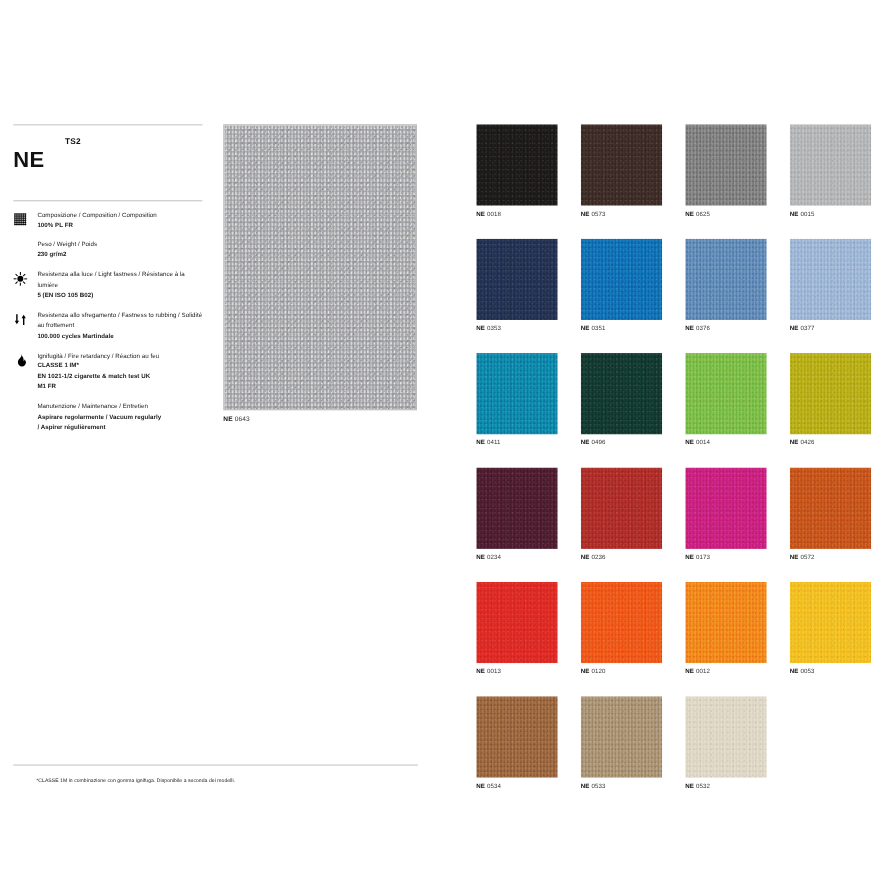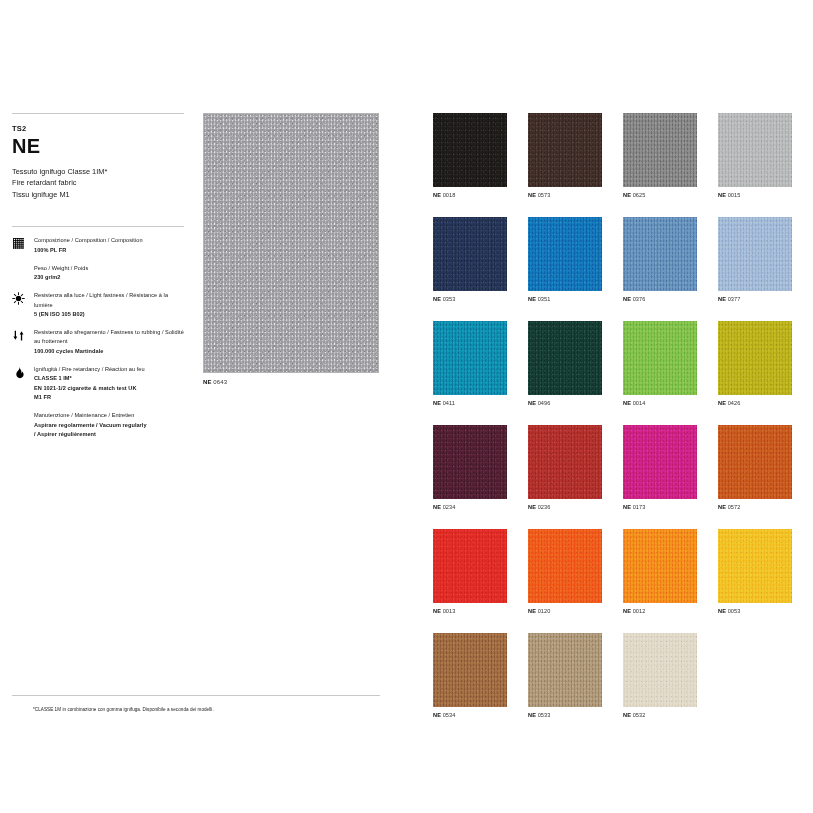--- a/index.html
+++ b/index.html
@@ -32,20 +32,21 @@
     height: 1px;
     background: #c8c8c8;
     width: 172px;
   }
   .code-ts {
     font-size: 7.5px;
     font-weight: bold;
     letter-spacing: .2px;
     margin-top: 11px;
     line-height: 1;
+    margin-left: 47px;
   }
   .code-ne {
     font-size: 20px;
     font-weight: bold;
     letter-spacing: .3px;
     line-height: 1.05;
     margin-top: 3px;
   }
   .subtitles {
     margin-top: 9px;
@@ -199,25 +200,20 @@
 </style>
 </head>
 <body>
 
 <div class="page">
 
   <div class="info-col">
     <div class="rule"></div>
     <div class="code-ts">TS2</div>
     <div class="code-ne">NE</div>
-    <div class="subtitles">
-      <div>Tessuto ignifugo Classe 1IM*</div>
-      <div>Fire retardant fabric</div>
-      <div>Tissu ignifuge M1</div>
-    </div>
     <div class="spec-rule"></div>
     <div class="spec-list" id="spec-list">
         <div class="spec-row">
           <span class="spec-icon">
             <svg width="13" height="13" viewBox="0 0 24 24">
               <rect x="2" y="2" width="1.6" height="20" fill="#000"></rect>
               <rect x="2" y="2" width="20" height="1.6" fill="#000"></rect>
               <rect x="5.5" y="2" width="1.6" height="20" fill="#000"></rect>
               <rect x="2" y="5.5" width="20" height="1.6" fill="#000"></rect>
               <rect x="9" y="2" width="1.6" height="20" fill="#000"></rect>

